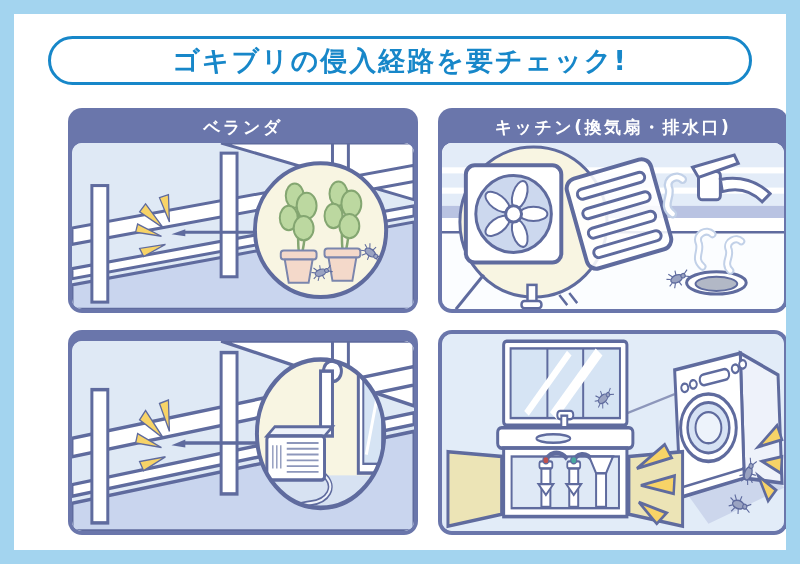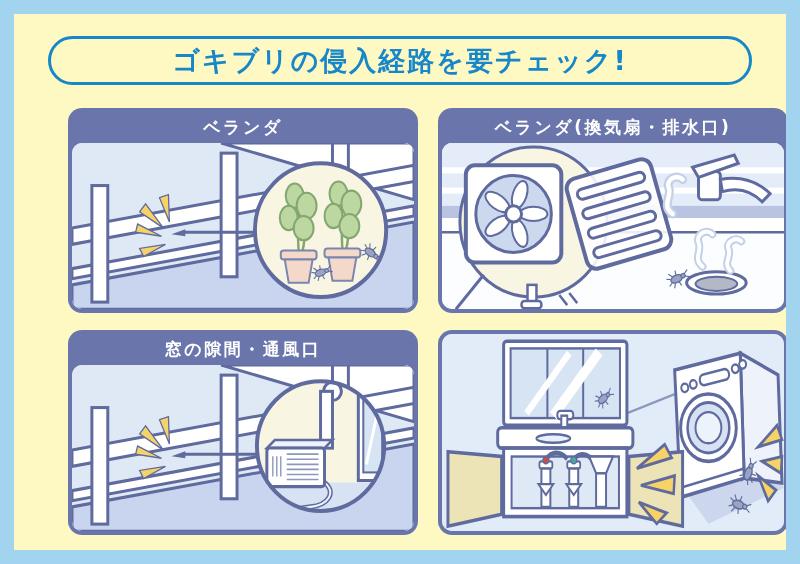--- a/index.html
+++ b/index.html
@@ -7,21 +7,21 @@
     font-family: "DejaVu Sans", "Liberation Sans", sans-serif;
     width:800px; height:564px;
   }
   .poster {
     width:800px; height:564px;
     background:#a3d4ef;
     padding:14px;
   }
   .inner {
     width:772px; height:536px;
-    background:#fef9c3;
+    background:#ffffff;
     overflow:hidden;
   }
   .title-pill {
     width:704px; height:49px;
     margin:22px auto 0;
     border:3px solid #1787c9;
     border-radius:26px;
     display:flex; align-items:center; justify-content:center;
   }
   .title-pill span {
@@ -130,21 +130,21 @@
               </g>
               <use href="#roachV" transform="translate(300,108) rotate(35) scale(0.9)"></use>
               <use href="#roachV" transform="translate(250,128) rotate(-20) scale(0.85)"></use>
             </g>
           </svg>
         </div>
       </section>
 
       <section class="panel">
         <header class="panel-header">
-          <span class="line">ベランダ(換気扇・排水口)</span>
+          <span class="line">キッチン(換気扇・排水口)</span>
         </header>
         <div class="panel-body">
           <svg viewBox="0 0 344 164" preserveAspectRatio="none">
             <defs>
               <g id="roachK">
                 <ellipse cx="0" cy="0" rx="6.5" ry="3.8" fill="#9aa3c2" stroke="#5f6b9e" stroke-width="1.4"></ellipse>
                 <circle cx="7.5" cy="0" r="2.3" fill="#9aa3c2" stroke="#5f6b9e" stroke-width="1.2"></circle>
                 <path d="M9,-1 L14,-4 M9,1 L14,4 M-3,-3.5 L-6,-8 M1,-3.8 L2,-8.5 M-3,3.5 L-6,8 M1,3.8 L2,8.5 M-6,-2 L-10,-4 M-6,2 L-10,4" stroke="#5f6b9e" stroke-width="1.2" fill="none"></path>
               </g>
             </defs>
@@ -198,21 +198,20 @@
               <path d="M290,126 C282,118 292,112 288,104 C286,97 296,92 301,97" fill="none" stroke="#c2d1e8" stroke-width="8" stroke-linecap="round"></path>
               <path d="M290,126 C282,118 292,112 288,104 C286,97 296,92 301,97" fill="none" stroke="#ffffff" stroke-width="4" stroke-linecap="round"></path>
             </g>
             <use href="#roachK" transform="translate(236,134) rotate(-25) scale(0.95)"></use>
           </svg>
         </div>
       </section>
 
       <section class="panel">
         <header class="panel-header">
-          <span class="line">窓の隙間・通風口</span>
         </header>
         <div class="panel-body">
           <svg viewBox="0 0 344 164" preserveAspectRatio="none">
             <defs>
               <g id="roachA">
                 <ellipse cx="0" cy="0" rx="6.5" ry="3.8" fill="#9aa3c2" stroke="#5f6b9e" stroke-width="1.4"></ellipse>
                 <circle cx="7.5" cy="0" r="2.3" fill="#9aa3c2" stroke="#5f6b9e" stroke-width="1.2"></circle>
                 <path d="M9,-1 L14,-4 M9,1 L14,4 M-3,-3.5 L-6,-8 M1,-3.8 L2,-8.5 M-3,3.5 L-6,8 M1,3.8 L2,8.5 M-6,-2 L-10,-4 M-6,2 L-10,4" stroke="#5f6b9e" stroke-width="1.2" fill="none"></path>
               </g>
               <clipPath id="acClip">

